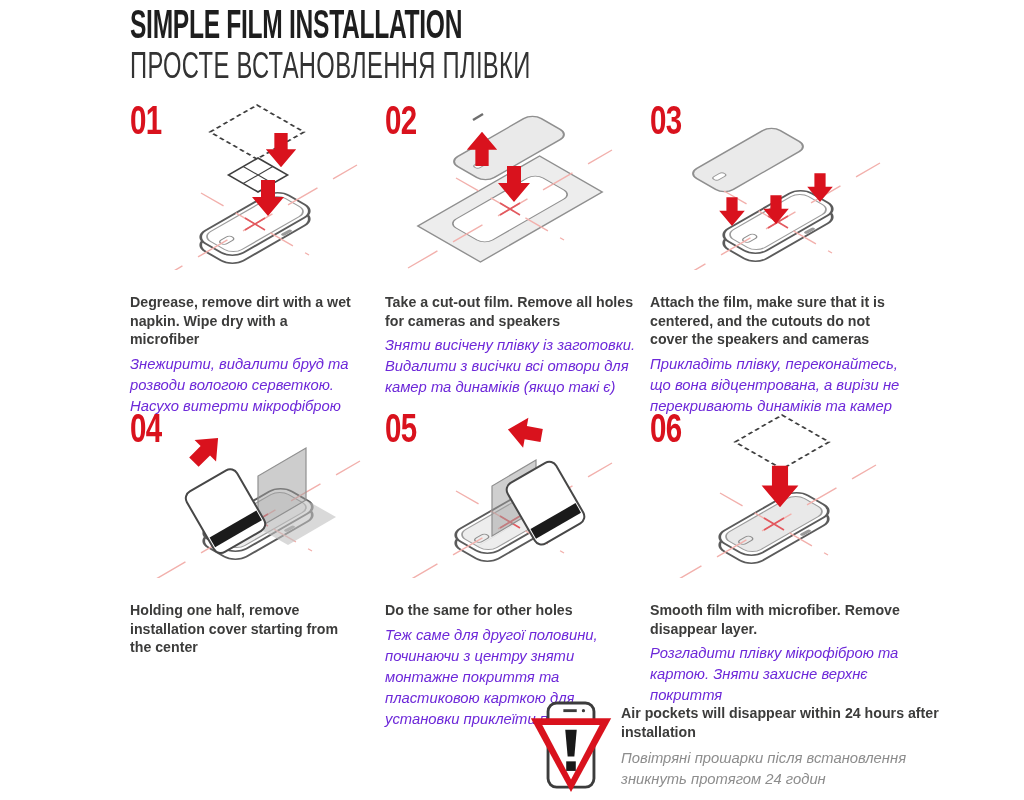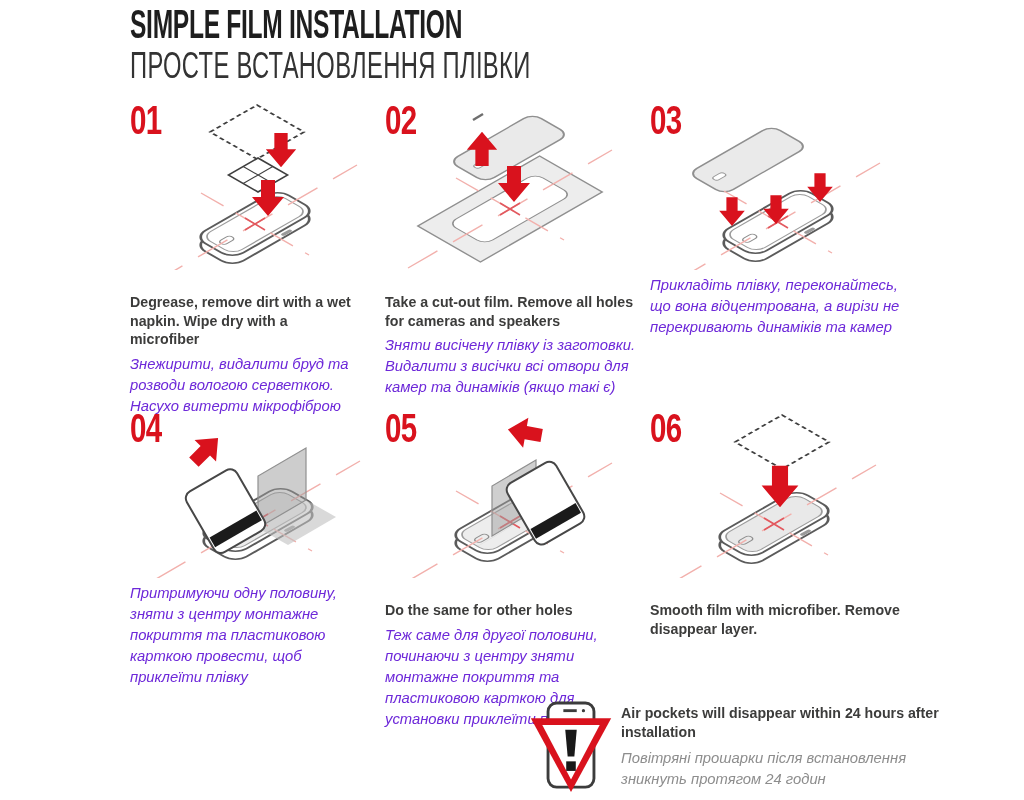--- a/index.html
+++ b/index.html
@@ -104,39 +104,40 @@
     <div class="step c3">
       <div class="step-number">03</div>
       <svg class="illus" width="244" height="168" viewBox="0 0 244 168">
         <use href="#film" transform="translate(98,58)"></use>
         <use href="#iso-phone" transform="translate(128,120)"></use>
         <use href="#guides" transform="translate(128,120)"></use>
         <use href="#arr" transform="translate(82,112) scale(0.8)"></use>
         <use href="#arr" transform="translate(126,110) scale(0.8)"></use>
         <use href="#arr" transform="translate(170,88) scale(0.8)"></use>
       </svg>
+      <p class="en">Attach the film, make sure that it is centered, and the cutouts do not cover the speakers and cameras</p>
       <p class="ua">Прикладіть плівку, переконайтесь, що вона відцентрована, а вирізи не перекривають динаміків та камер</p>
     </div>
 
     <div class="step c1">
       <div class="step-number">04</div>
       <svg class="illus" width="244" height="168" viewBox="0 0 244 168">
         <g transform="translate(128,110)">
           <use href="#iso-phone" style="--screen:#ededed"></use>
           <use href="#guides"></use>
           <polygon points="0,8 48,-20 78,-3 30,25" fill="#bfbfbf" opacity="0.6"></polygon>
           <polygon points="0,8 48,-20 48,-72 0,-44" fill="#9c9c9c" fill-opacity="0.5" stroke="#909090" stroke-width="1.2"></polygon>
           <g transform="translate(-32,-8) rotate(-30)">
             <rect x="-29" y="-36" width="58" height="70" rx="8" fill="#ffffff" stroke="#474747" stroke-width="2"></rect>
             <rect x="-27" y="14" width="54" height="11" fill="#1b1b1b"></rect>
           </g>
           <use href="#arr" transform="translate(-50,-72) rotate(-135) scale(0.95)"></use>
         </g>
       </svg>
-      <p class="ua">Притримуючи одну половину, зняти з центру монтажне покриття та пластиковою карткою провести, щоб приклеїти плівку</p>
+      <p class="en">Holding one half, remove installation cover starting from the center</p>
     </div>
 
     <div class="step c2">
       <div class="step-number">05</div>
       <svg class="illus" width="244" height="168" viewBox="0 0 244 168">
         <g transform="translate(125,112)">
           <use href="#iso-phone" style="--screen:#ededed"></use>
           <use href="#guides"></use>
           <polygon points="-18,16 26,-10 -5,8 -49,34" fill="#b5b5b5" opacity="0.65"></polygon>
           <polygon points="-18,14 26,-12 26,-62 -18,-36" fill="#a0a0a0" fill-opacity="0.5" stroke="#8f8f8f" stroke-width="1.2"></polygon>
@@ -155,20 +156,21 @@
       <div class="step-number">06</div>
       <svg class="illus" width="244" height="168" viewBox="0 0 244 168">
         <use href="#napkin" transform="translate(132,32)"></use>
         <g transform="translate(124,114)">
           <use href="#iso-phone" style="--screen:#e9e9e9"></use>
           <use href="#guides"></use>
           <use href="#arr" transform="translate(6,-34) scale(1.15)"></use>
         </g>
       </svg>
       <p class="en">Smooth film with microfiber. Remove disappear layer.</p>
+      <p class="ua">Розгладити плівку мікрофіброю та картою. Зняти захисне верхнє покриття</p>
     </div>
 
   </div>
 
   <div class="warning">
     <svg width="88" height="98" viewBox="0 0 92 100">
       <rect x="22" y="4" width="48" height="88" rx="9" fill="#ffffff" stroke="#3c3c3c" stroke-width="3"></rect>
       <line x1="38" y1="12" x2="52" y2="12" stroke="#3c3c3c" stroke-width="3"></line>
       <circle cx="59" cy="12" r="1.7" fill="#3c3c3c"></circle>
       <polygon points="4,20 88,20 46,97" fill="#d9121d"></polygon>

